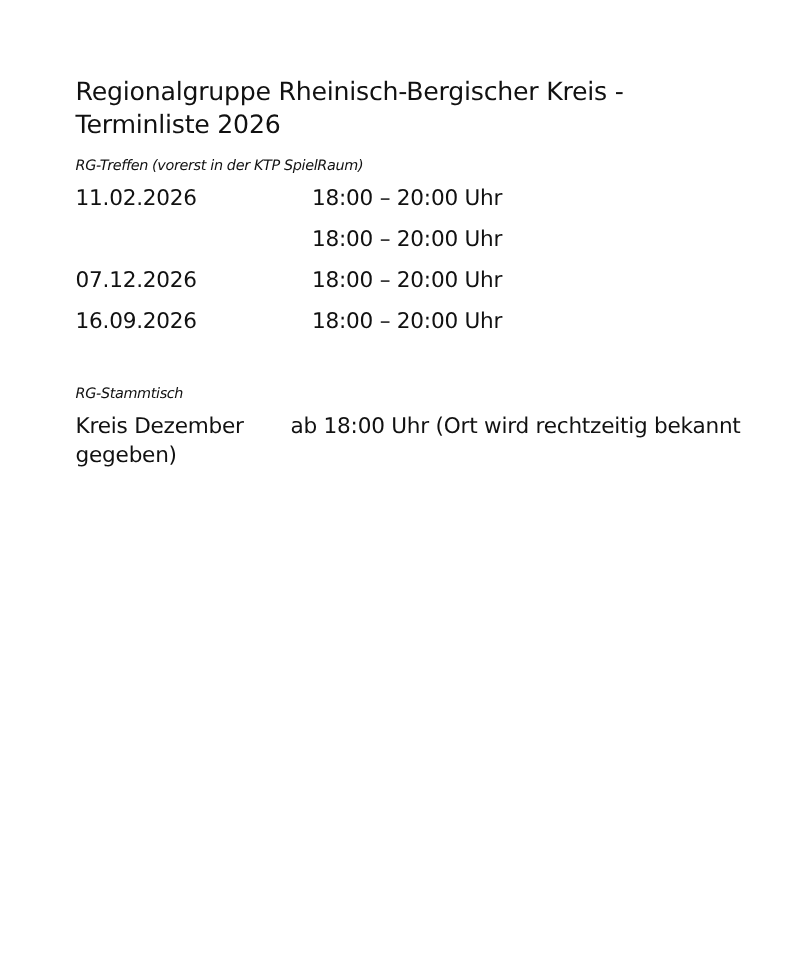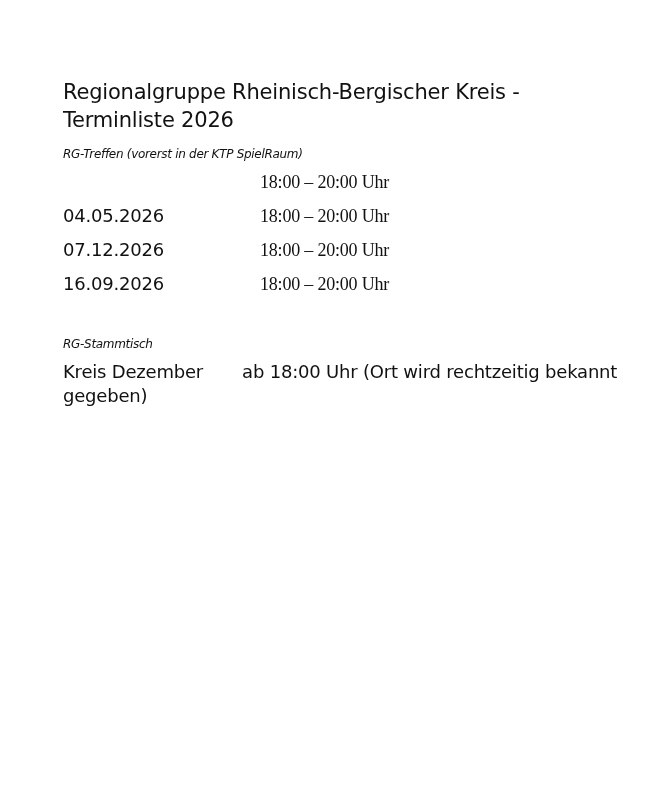--- a/index.html
+++ b/index.html
@@ -17,21 +17,21 @@
     }
     .page {
       position: absolute;
       left: 63px;
       top: 62px;
       width: 560px;
     }
     .title {
       font-size: 21px;
       line-height: 28px;
-      margin: 16px 0 8px 0;
+      margin: 0 0 8px 0;
       font-weight: normal;
       letter-spacing: -0.2px;
     }
     .section-heading {
       font-style: italic;
       font-size: 12px;
       line-height: 24px;
       margin: 0 0 4px 0;
       font-weight: normal;
       letter-spacing: -0.3px;
@@ -47,21 +47,20 @@
     }
     .row .date {
       position: absolute;
       left: 0;
       top: 0;
     }
     .row .time {
       position: absolute;
       left: 197px;
       top: 0;
-      font-family: Liberation Serif, serif;
     }
     .spacer {
       height: 26px;
     }
     .stamm-row {
       font-size: 18px;
       line-height: 24px;
       margin-bottom: 10px;
       letter-spacing: -0.2px;
     }
@@ -70,24 +69,24 @@
   </style>
 </head>
 <body>
 
 <div class="page">
   <h1 class="title">Regionalgruppe Rheinisch-Bergischer Kreis - Terminliste 2026</h1>
 
   <div>
     <h2 class="section-heading">RG-Treffen (vorerst in der KTP SpielRaum)</h2>
     <div class="row">
+      <span class="date">11.02.2026</span>
       <span class="time">18:00 – 20:00 Uhr</span>
     </div>
     <div class="row">
-      <span class="date">04.05.2026</span>
       <span class="time">18:00 – 20:00 Uhr</span>
     </div>
     <div class="row">
       <span class="date">07.12.2026</span>
       <span class="time">18:00 – 20:00 Uhr</span>
     </div>
     <div class="row">
       <span class="date">16.09.2026</span>
       <span class="time">18:00 – 20:00 Uhr</span>
     </div>

